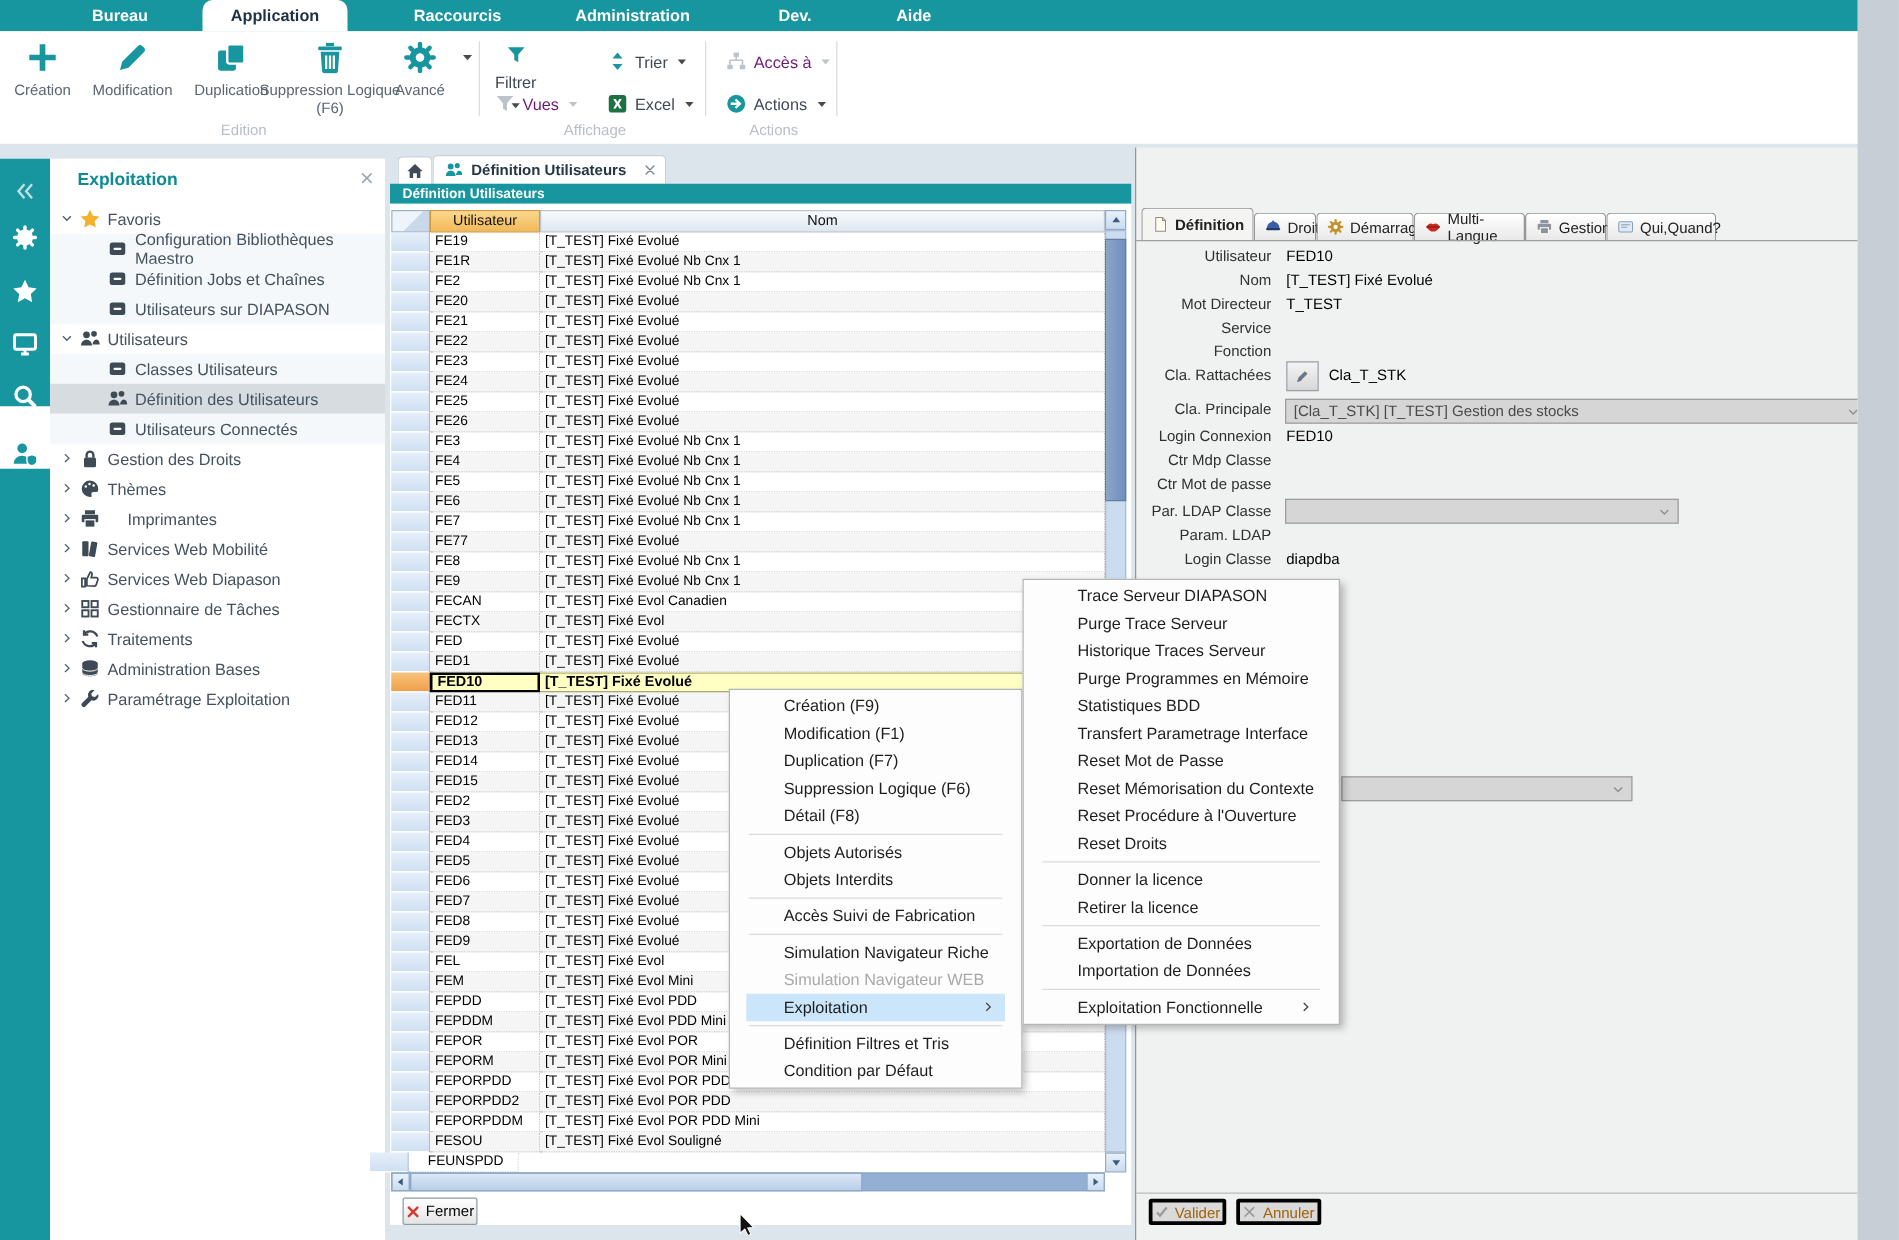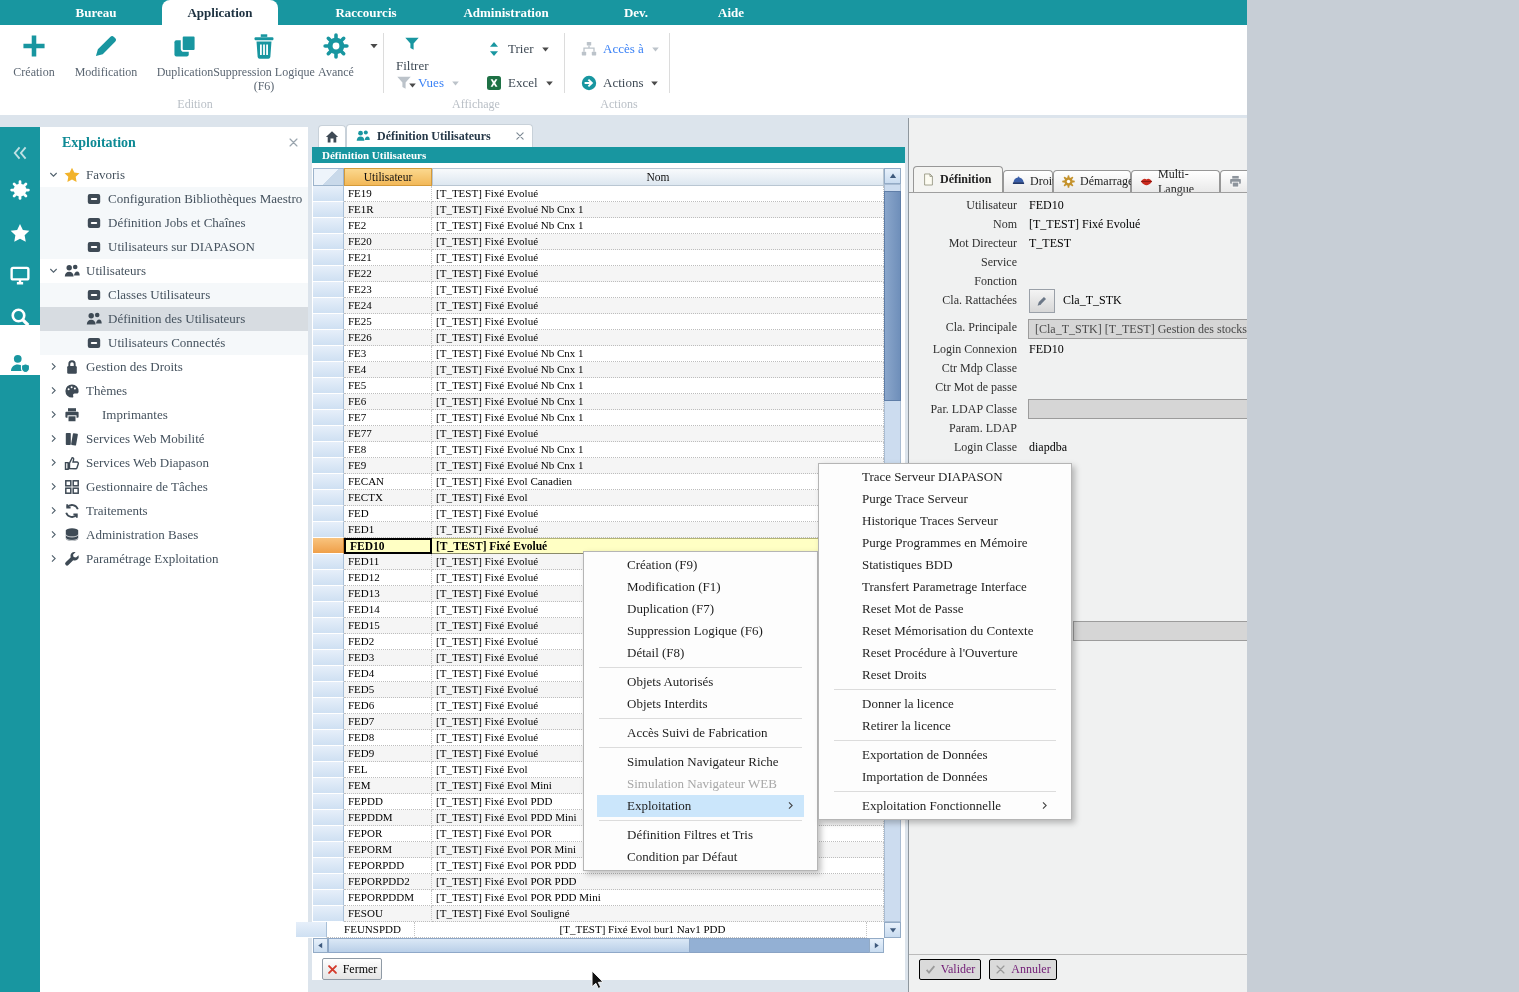--- a/index.html
+++ b/index.html
@@ -1,33 +1,33 @@
 <!DOCTYPE html>
 <html><head>
 <meta charset="utf-8">
 <style>
   html,body{margin:0;padding:0;background:#c7ced6;}
-  #root{position:relative;width:1247px;height:992px;overflow:hidden;
-        font-family:Liberation Serif, serif;background:#dce4ec;}
+  #root{position:relative;width:1486px;height:992px;overflow:hidden;
+        font-family:Liberation Sans, sans-serif;background:#dce4ec;}
   .abs{position:absolute;}
   .ic{display:inline-flex;align-items:center;justify-content:center;line-height:0;}
   
   #menubar{left:0;top:0;width:1519px;height:25px;background:#1896a0;}
   .mb-item{top:0;height:25px;line-height:25px;text-align:center;color:#fff;
            font-weight:bold;font-size:13px;}
   .mb-item.active{background:#fff;color:#1d3140;border-radius:8px 8px 0 0;}
   
   #toolbar{left:0;top:25px;width:1519px;height:90px;background:#fff;}
   .tb-big{text-align:center;cursor:default;}
   .tb-label{font-size:12px;color:#5b6672;line-height:14px;}
   .tb-group-label{font-size:12px;color:#b9bfc6;text-align:center;}
   .tb-sep{width:1px;background:#dcdcdc;}
   .tb-small{display:flex;align-items:center;gap:6px;height:26px;}
   .tb-small .lbl{font-size:13px;color:#3f4a55;}
-  .tb-small.disabled .lbl{color:#3b82f6;}
+  .tb-small.disabled .lbl{color:#701a75;}
   
   #iconbar{left:0;top:127px;width:40px;height:865px;background:#1896a0;}
   .ib-item{left:0;width:40px;height:40px;display:flex;align-items:center;justify-content:center;}
   .ib-active{left:0;width:40px;height:50px;background:#fff;}
   
   #sidebar{left:40px;top:127px;width:268px;height:865px;background:#fff;}
   .sb-title{font-size:14px;font-weight:bold;color:#0e8a95;}
   .tree-row{left:0;width:268px;height:24px;display:flex;align-items:center;font-size:13px;color:#45525e;}
   .tree-row.child{background:#f5f8fa;}
   .tree-row.selected{background:#d7dce1;}
@@ -62,21 +62,21 @@
   .dtab{box-sizing:border-box;border:1px solid #979797;border-bottom:none;border-radius:4px 4px 0 0;
         background:linear-gradient(#ffffff,#e9e9e9);display:flex;align-items:center;gap:5px;
         padding:0 8px;font-size:12px;color:#222;}
   .dtab.active{background:#f4f4f2;font-weight:bold;}
   .fld-label{font-size:12px;color:#303030;text-align:right;}
   .fld-value{font-size:12px;color:#000;white-space:nowrap;}
   .dropdown{background:#d6d6d6;border:1px solid #9c9c9c;box-sizing:border-box;height:20px;
             font-size:12px;color:#4a4a4a;line-height:18px;padding-left:6px;position:relative;white-space:nowrap;overflow:hidden;}
   .dd-chev{position:absolute;right:5px;top:4px;}
   .btn{display:flex;align-items:center;justify-content:center;gap:5px;font-size:12px;box-sizing:border-box;}
-  .btn-gray{background:#dadada;border:1px solid #000000;color:#701a75;border-radius:2px;}
+  .btn-gray{background:#dadada;border:3px solid #000000;color:#a16207;border-radius:2px;}
   #fermer{background:linear-gradient(#fefefe,#e4e4e4);border:1px solid #8f9aa5;color:#000;border-radius:2px;}
 </style>
 </head>
 <body>
 
 <div id="root">
   <div id="menubar" class="abs">
       <div class="abs mb-item" style="left: 34px; width: 124px;">Bureau</div>
       <div class="abs mb-item active" style="left: 162px; width: 116px;">Application</div>
       <div class="abs mb-item" style="left: 288px; width: 156px;">Raccourcis</div>
@@ -769,21 +769,20 @@
         <div class="abs cell" style="left: 119px; top: 0px; width: 452px; padding-left: 4px;">[T_TEST] Fixé Evol POR PDD Mini</div>
       </div>
       <div class="abs" style="left: 313px; top: 906px; width: 571px; height: 16px;">
         <div class="abs cell rowsel" style="left: 0px; top: 0px; width: 31px;"></div>
         <div class="abs cell" style="left: 31px; top: 0px; width: 88px; padding-left: 4px; background: rgb(245, 245, 245);">FESOU</div>
         <div class="abs cell" style="left: 119px; top: 0px; width: 452px; padding-left: 4px; background: rgb(245, 245, 245);">[T_TEST] Fixé Evol Souligné</div>
       </div>
       <div class="abs" style="left: 296px; top: 922px; width: 571px; height: 16px; text-align: center;">
         <div class="abs cell rowsel" style="left: 0px; top: 0px; width: 31px;"></div>
         <div class="abs cell" style="left: 31px; top: 0px; width: 88px; padding-left: 4px;">FEUNSPDD</div>
-        <div class="abs cell" style="left: 119px; top: 0px; width: 452px; padding-left: 4px;">[T_TEST] Fixé Evol bur1 Nav1 PDD</div>
       </div>
       <div class="abs" style="left: 884px; top: 184px; width: 17px; height: 738px; background: rgb(204, 220, 239); border: 1px solid rgb(170, 189, 211); box-sizing: border-box;"></div>
       <div class="abs sb-btn" style="left: 884px; top: 168px; width: 17px; height: 16px;">
         <svg width="10" height="10" viewBox="0 0 16 16">
           <path d="M8 4l5 7H3z" fill="#3f5a7d"></path>
         </svg>
       </div>
       <div class="abs sb-btn" style="left: 884px; top: 922px; width: 17px; height: 16px;">
         <svg width="10" height="10" viewBox="0 0 16 16">
           <path d="M8 12L3 5h10z" fill="#3f5a7d"></path>

